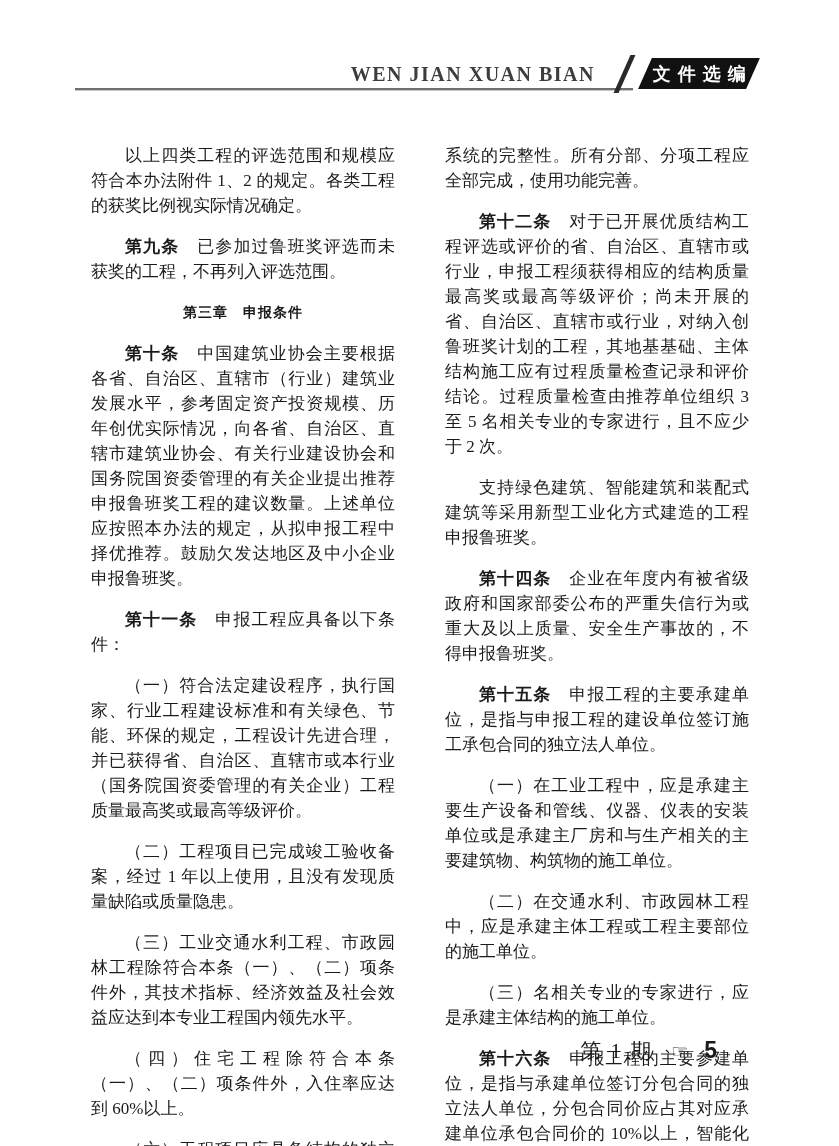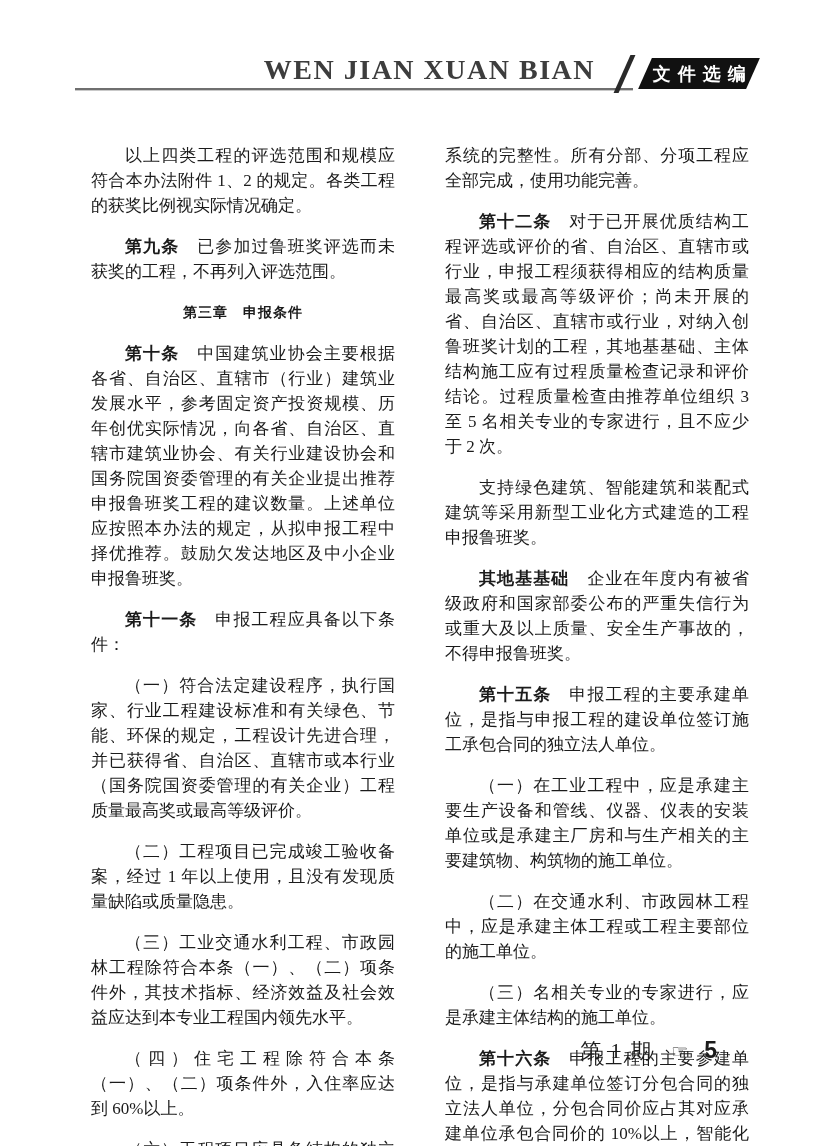--- a/index.html
+++ b/index.html
@@ -8,21 +8,21 @@
     font-family:"Liberation Serif","DejaVu Serif",serif;
     color:#1b1b1b;
   }
   .page{position:absolute;inset:0;overflow:hidden;}
 
   
   .header{position:absolute;left:75px;top:54px;width:690px;height:37px;}
   .header-line{position:absolute;left:0;bottom:1px;width:558px;height:2px;
     background:#6f6f6f;box-shadow:0 1px 0 #c9c9c9;}
   .header-latin{position:absolute;right:170px;bottom:5px;
-    font-weight:bold;font-size:28px;letter-spacing:1.5px;color:#3d3d3d;white-space:nowrap;margin-left:47px;}
+    font-weight:bold;font-size:20px;letter-spacing:1.5px;color:#3d3d3d;white-space:nowrap;margin-left:47px;}
   .header-slash{position:absolute;right:138px;bottom:-2px;width:5px;height:38px;
     background:#2a2a2a;transform:skewX(-24deg);}
   .title-box{position:absolute;right:12px;bottom:2px;width:108px;height:31px;
     background:#111111;transform:skewX(-24deg);
     display:flex;align-items:center;justify-content:center;}
   .title-box span{transform:skewX(24deg);color:#ffffff;font-weight:bold;
     font-size:18px;letter-spacing:7px;padding-left:7px;white-space:nowrap;
     font-family:"Liberation Sans","DejaVu Sans",sans-serif;}
 
   
@@ -66,21 +66,21 @@
         <p class="para">（一）符合法定建设程序，执行国家、行业工程建设标准和有关绿色、节能、环保的规定，工程设计先进合理，并已获得省、自治区、直辖市或本行业（国务院国资委管理的有关企业）工程质量最高奖或最高等级评价。</p>
         <p class="para">（二）工程项目已完成竣工验收备案，经过 1 年以上使用，且没有发现质量缺陷或质量隐患。</p>
         <p class="para">（三）工业交通水利工程、市政园林工程除符合本条（一）、（二）项条件外，其技术指标、经济效益及社会效益应达到本专业工程国内领先水平。</p>
         <p class="para">（四）住宅工程除符合本条（一）、（二）项条件外，入住率应达到 60%以上。</p>
         <p class="para">（六）工程项目应具备结构的独立性和设备</p>
       </div>
     <div class="col" id="right-column">
         <p class="para cont">系统的完整性。所有分部、分项工程应全部完成，使用功能完善。</p>
         <p class="para"><b>第十二条</b>　对于已开展优质结构工程评选或评价的省、自治区、直辖市或行业，申报工程须获得相应的结构质量最高奖或最高等级评价；尚未开展的省、自治区、直辖市或行业，对纳入创鲁班奖计划的工程，其地基基础、主体结构施工应有过程质量检查记录和评价结论。过程质量检查由推荐单位组织 3 至 5 名相关专业的专家进行，且不应少于 2 次。</p>
         <p class="para">支持绿色建筑、智能建筑和装配式建筑等采用新型工业化方式建造的工程申报鲁班奖。</p>
-        <p class="para"><b>其地基基础</b>　企业在年度内有被省级政府和国家部委公布的严重失信行为或重大及以上质量、安全生产事故的，不得申报鲁班奖。</p>
+        <p class="para"><b>第十四条</b>　企业在年度内有被省级政府和国家部委公布的严重失信行为或重大及以上质量、安全生产事故的，不得申报鲁班奖。</p>
         <p class="para"><b>第十五条</b>　申报工程的主要承建单位，是指与申报工程的建设单位签订施工承包合同的独立法人单位。</p>
         <p class="para">（一）在工业工程中，应是承建主要生产设备和管线、仪器、仪表的安装单位或是承建主厂房和与生产相关的主要建筑物、构筑物的施工单位。</p>
         <p class="para">（二）在交通水利、市政园林工程中，应是承建主体工程或工程主要部位的施工单位。</p>
         <p class="para">（三）名相关专业的专家进行，应是承建主体结构的施工单位。</p>
         <p class="para"><b>第十六条</b>　申报工程的主要参建单位，是指与承建单位签订分包合同的独立法人单位，分包合同价应占其对应承建单位承包合同价的 10%以上，智能化等新技术专业参建单位的分包合同占比可降低至 5%。</p>
         <p class="para"><b>第十七条</b>　两家以上建筑业企业联合承包</p>
       </div>
   </div>
 
   <div class="footer">

